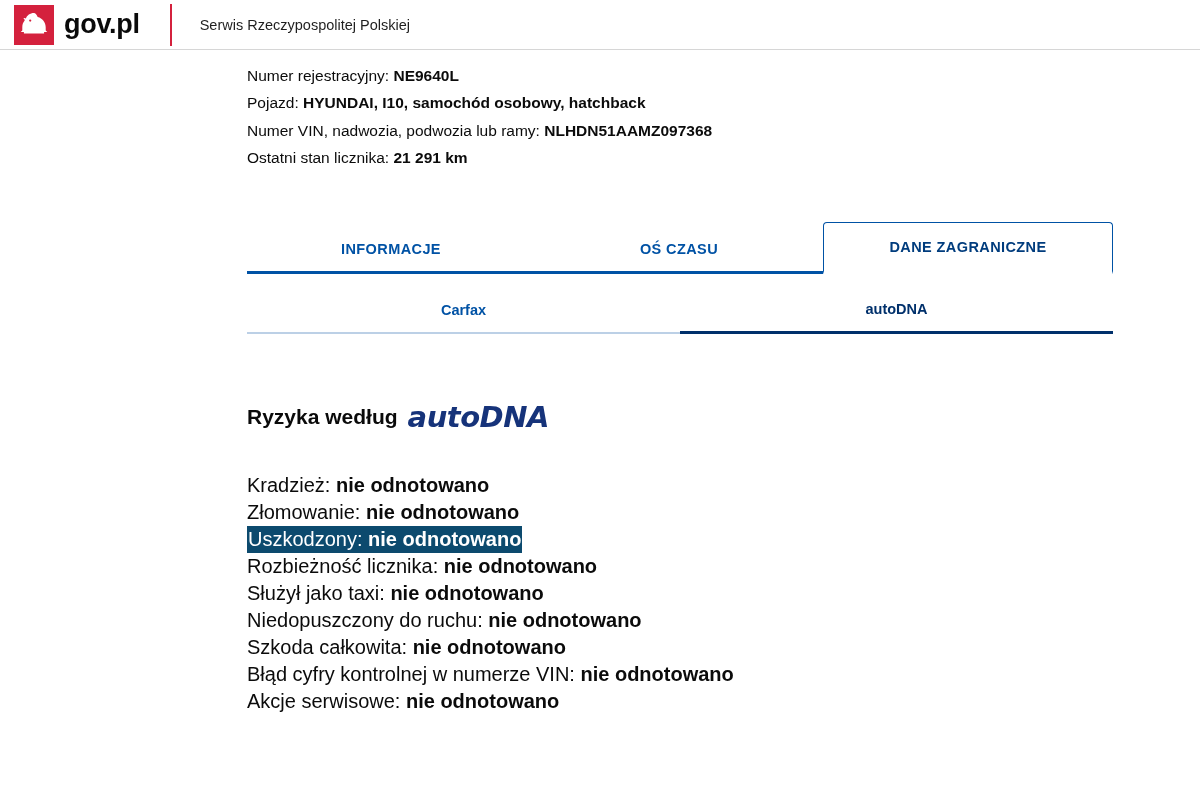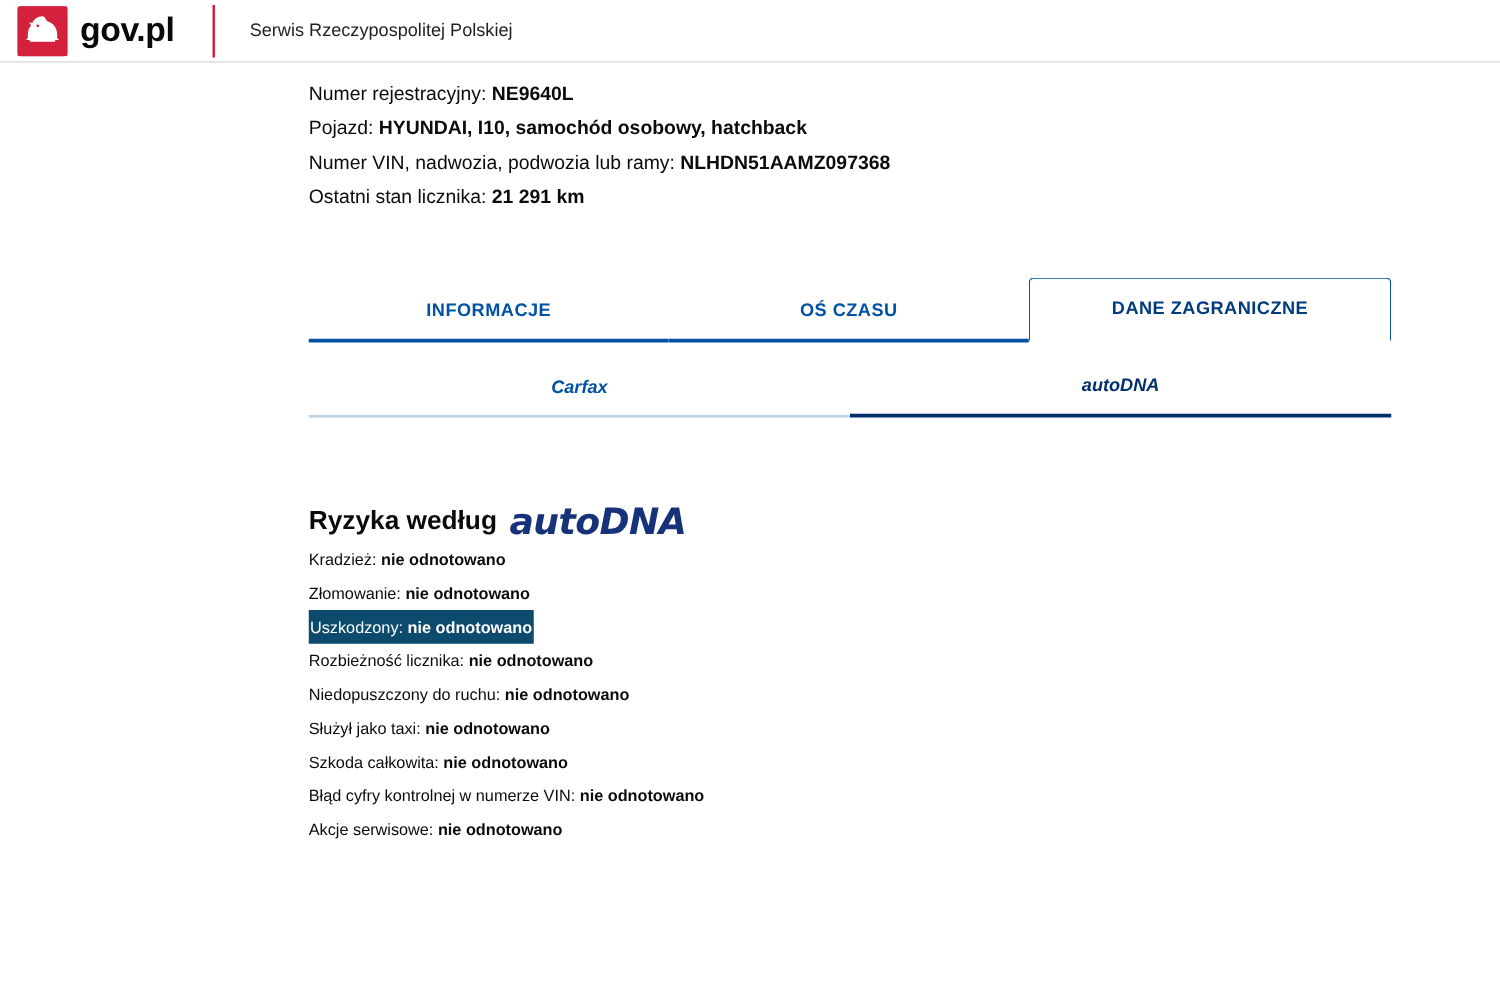--- a/index.html
+++ b/index.html
@@ -97,21 +97,20 @@
     height: 52px;
     margin-top: -6px;
     color: #003c7d;
   }
 
   .subtabs {
     display: flex;
     width: 866px;
     height: 46px;
     margin-top: 14px;
-    font-style: italic;
   }
   .subtab {
     flex: 1;
     display: flex;
     align-items: center;
     justify-content: center;
     font-size: 14.5px;
     font-weight: bold;
     color: #0052a5;
     border-bottom: 2px solid #bcd0e6;
@@ -135,21 +134,22 @@
   .autodna-logo {
     font-family: "DejaVu Sans", sans-serif;
     font-style: italic;
     font-weight: bold;
     font-size: 29px;
     color: #16337a;
     letter-spacing: -0.5px;
   }
 
   .risk-list {
-    font-size: 13px;
+    margin-top: 38px;
+    font-size: 20px;
     line-height: 27px;
     color: #0b0b0b;
   }
   .risk-row { white-space: nowrap; }
   .risk-row b { font-weight: bold; }
   .risk-row.selected {
     background: #0c4a6e;
     color: #ffffff;
     display: inline-block;
     padding: 0 1px;
@@ -231,27 +231,27 @@
       </span>
     </div>
     <div class="risk-wrap">
       <span class="risk-row">
         <span>Rozbieżność licznika:</span>
         <b>nie odnotowano</b>
       </span>
     </div>
     <div class="risk-wrap">
       <span class="risk-row">
+        <span>Służył jako taxi:</span>
+        <b>nie odnotowano</b>
+      </span>
+    </div>
+    <div class="risk-wrap">
+      <span class="risk-row">
         <span>Niedopuszczony do ruchu:</span>
-        <b>nie odnotowano</b>
-      </span>
-    </div>
-    <div class="risk-wrap">
-      <span class="risk-row">
-        <span>Służył jako taxi:</span>
         <b>nie odnotowano</b>
       </span>
     </div>
     <div class="risk-wrap">
       <span class="risk-row">
         <span>Szkoda całkowita:</span>
         <b>nie odnotowano</b>
       </span>
     </div>
     <div class="risk-wrap">

